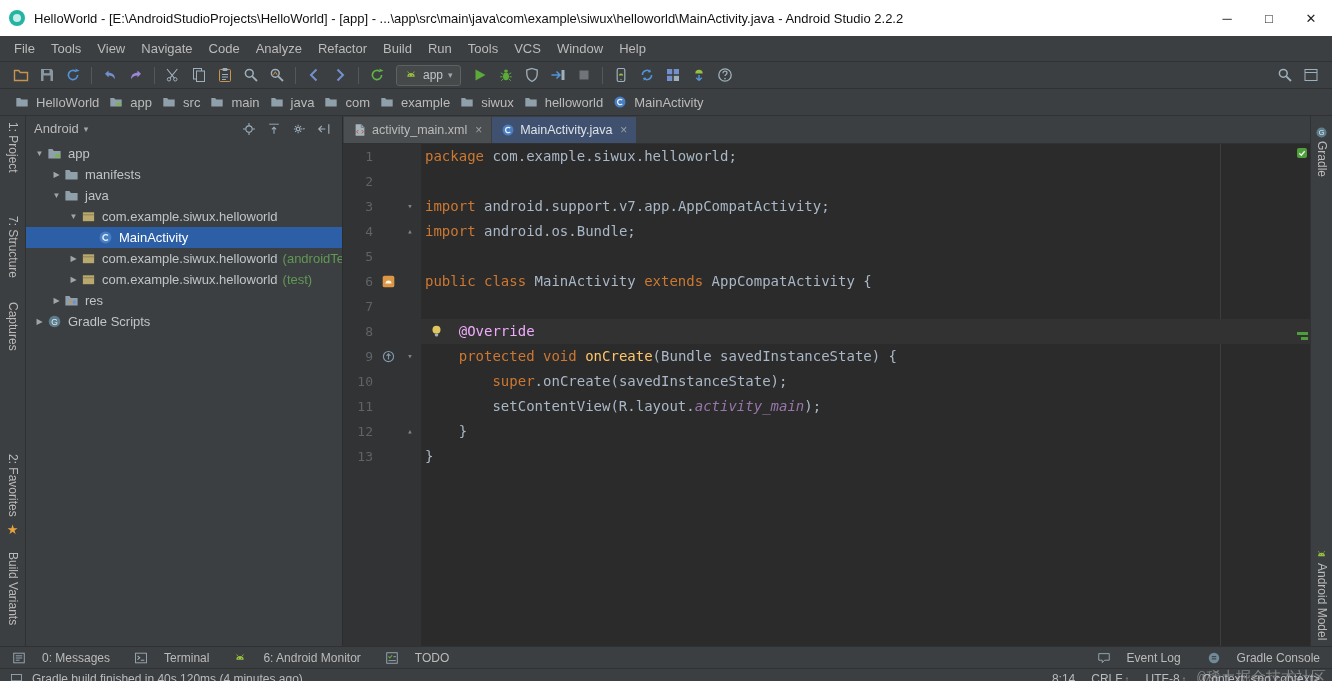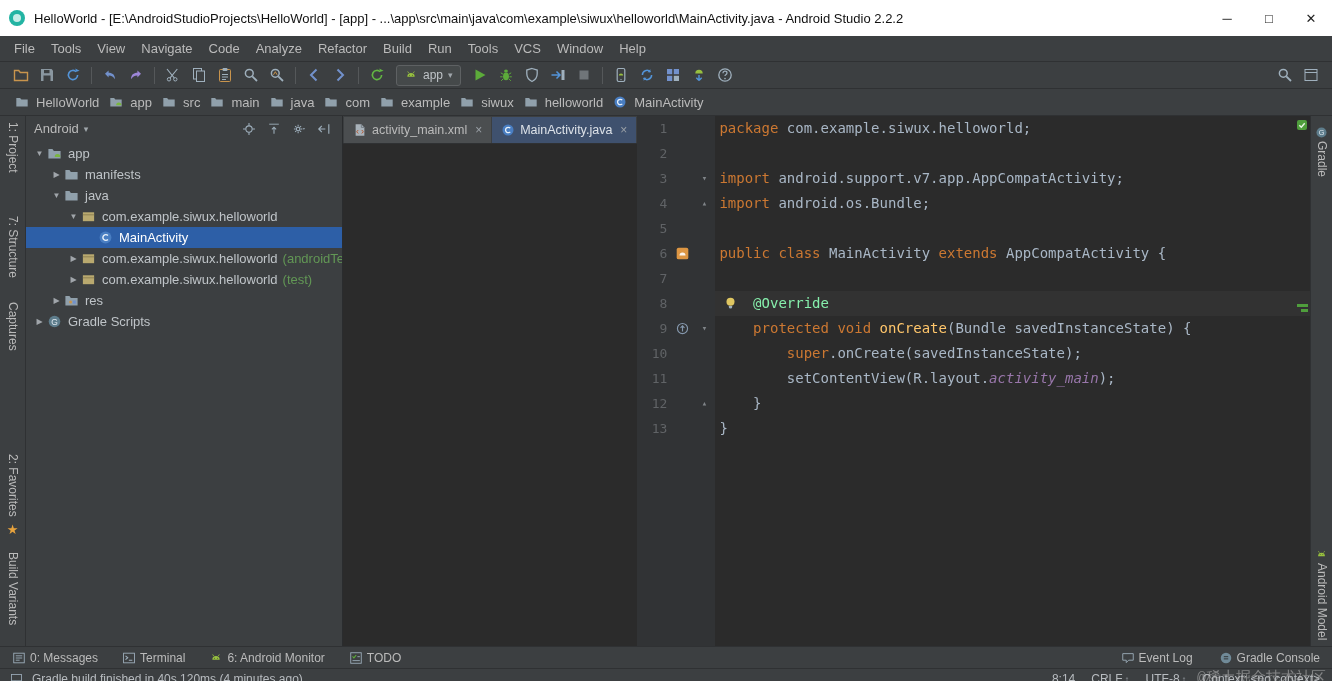--- a/index.html
+++ b/index.html
@@ -50,53 +50,53 @@
 .ph-icons .svgicon svg{width:14px;height:14px}
 .tree{flex:1;position:relative;font-size:13px;color:#bfc4c8;overflow:hidden;padding-top:2px}
 .row{height:21px;display:flex;align-items:center;white-space:nowrap;overflow:hidden}
 .row.selected{background:#2d5fa7;color:#ffffff}
 .arrow{width:15px;flex:none;text-align:center;font-size:8px;color:#a0a5aa}
 .row .svgicon{margin-right:6px;flex:none}
 .row .svgicon svg{width:15px;height:15px}
 .rextra{color:#629755;margin-left:5px}
 
 
-.editor{flex:1;display:flex;flex-direction:row;background:#2b2b2b;min-width:0}
+.editor{flex:1;display:flex;flex-direction:column;background:#2b2b2b;min-width:0}
 .tabs{height:28px;background:#3c3f41;display:flex;align-items:flex-end;padding-left:1px;border-bottom:1px solid #2f3133;flex:none}
 .tab{height:26px;display:flex;align-items:center;gap:5px;padding:0 9px;font-size:12.5px;color:#bbbbbb;background:#4b4e50;margin-right:1px}
 .tab.active{background:#3f516e;color:#dde2e8}
 .tab .svgicon svg{width:14px;height:14px}
 .tab .close{color:#9aa0a6;font-size:12px;margin-left:3px}
 .editarea{flex:1;position:relative;overflow:hidden}
 .gutterbg{position:absolute;left:0;top:0;bottom:0;width:78px;background:#313335}
 .margin-guide{position:absolute;left:877px;top:0;bottom:0;width:1px;background:#3b3e40}
 .codepane{position:absolute;inset:0;font-family:"DejaVu Sans Mono",monospace;font-size:14px}
 .line{display:flex;height:25px;line-height:25px}
 .gut{width:78px;flex:none;display:flex}
 .ln{width:32px;flex:none;text-align:right;color:#606366;font-size:13px;padding-right:2px}
 .gicon{width:26px;flex:none;display:flex;align-items:center;justify-content:center}
 .gicon .svgicon svg,.gicon svg{width:15px;height:15px}
 .fold{width:18px;flex:none;text-align:center;color:#7f8488;font-size:9px}
 .codebody{flex:1;white-space:pre;color:#a9b7c6;position:relative;padding-left:4px}
 .line.caretline .codebody{background:#323232}
 .bulb{position:absolute;left:8px;top:5px}
 .bulb svg{width:15px;height:15px}
 .tok-kw{color:#cc7832}
-.tok-anno{color:#86efac}
+.tok-anno{color:#f0abfc}
 .tok-method{color:#ffc66b}
 .tok-field{color:#9876aa;font-style:italic}
 .tok-plain{color:#a9b7c6}
 .stripe-check{position:absolute;right:3px;top:4px}
 .stripe-check svg{width:10px;height:10px}
 .stripe-mark{position:absolute;right:2px;top:188px;width:11px;height:3px;background:#4f9e3c}
 .stripe-mark.m2{top:193px;width:7px}
 
 
 .bottombar{height:22px;background:#3c3f41;border-top:1px solid #2f3133;display:flex;align-items:center;font-size:12px;color:#bbbbbb;padding:0 12px}
-.bb-item{display:flex;align-items:center;gap:4px;margin-right:24px}
+.bb-item{display:flex;align-items:center;gap:16px;margin-right:24px}
 .bb-item .svgicon svg{width:14px;height:14px}
 .bb-right{margin-left:auto;display:flex}
 .bb-right .bb-item{margin-right:0;margin-left:26px}
 .statusbar{height:21px;background:#3c3f41;border-top:1px solid #2f3133;display:flex;align-items:center;font-size:12px;color:#b8bcc0;padding:0 10px;position:relative}
 .statusbar .svgicon svg{width:13px;height:13px}
 .sb-msg{margin-left:9px}
 .sb-right{margin-left:auto;display:flex;gap:16px;padding-right:2px}
 .sb-item{white-space:nowrap;display:flex;align-items:center;gap:2px}
 .updown{font-size:10px;color:#9aa0a6}
 .watermark{position:absolute;right:6px;bottom:2px;font-size:15px;color:rgba(190,190,190,.55);z-index:60;pointer-events:none;font-family:Liberation Mono, monospace}

